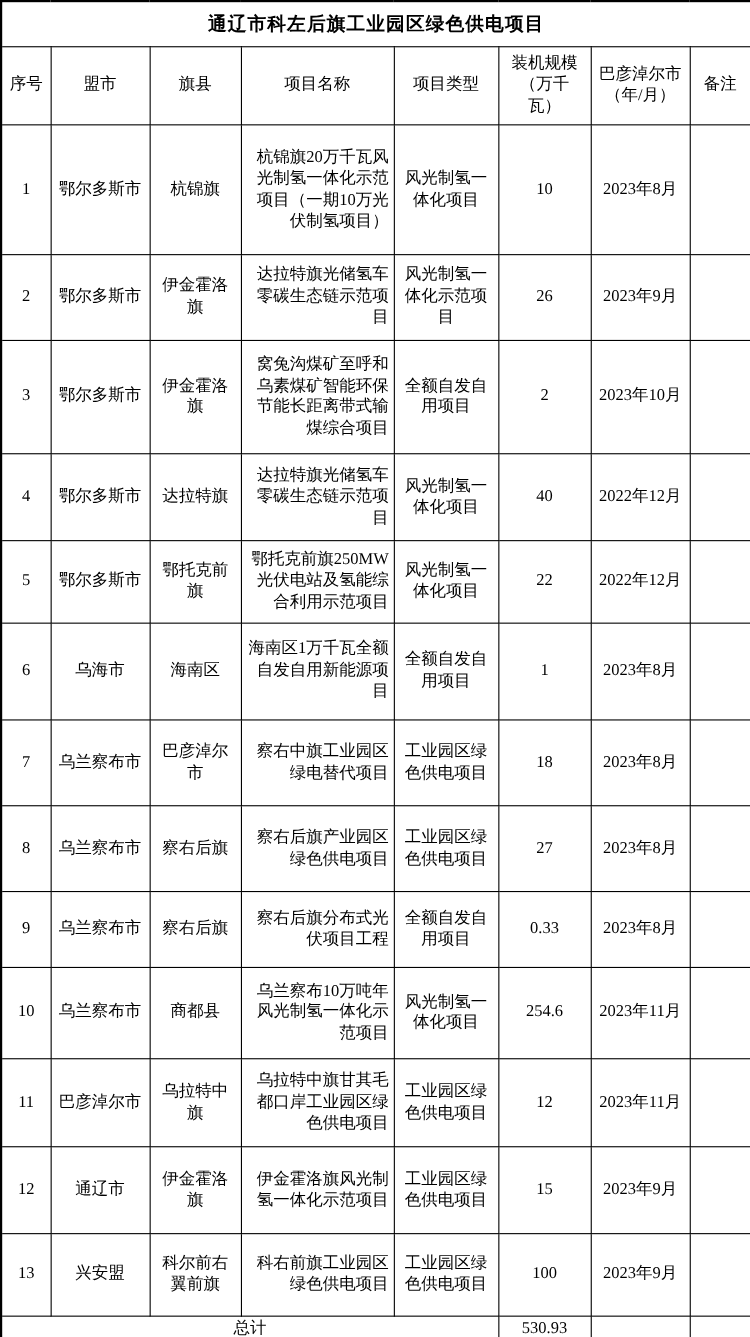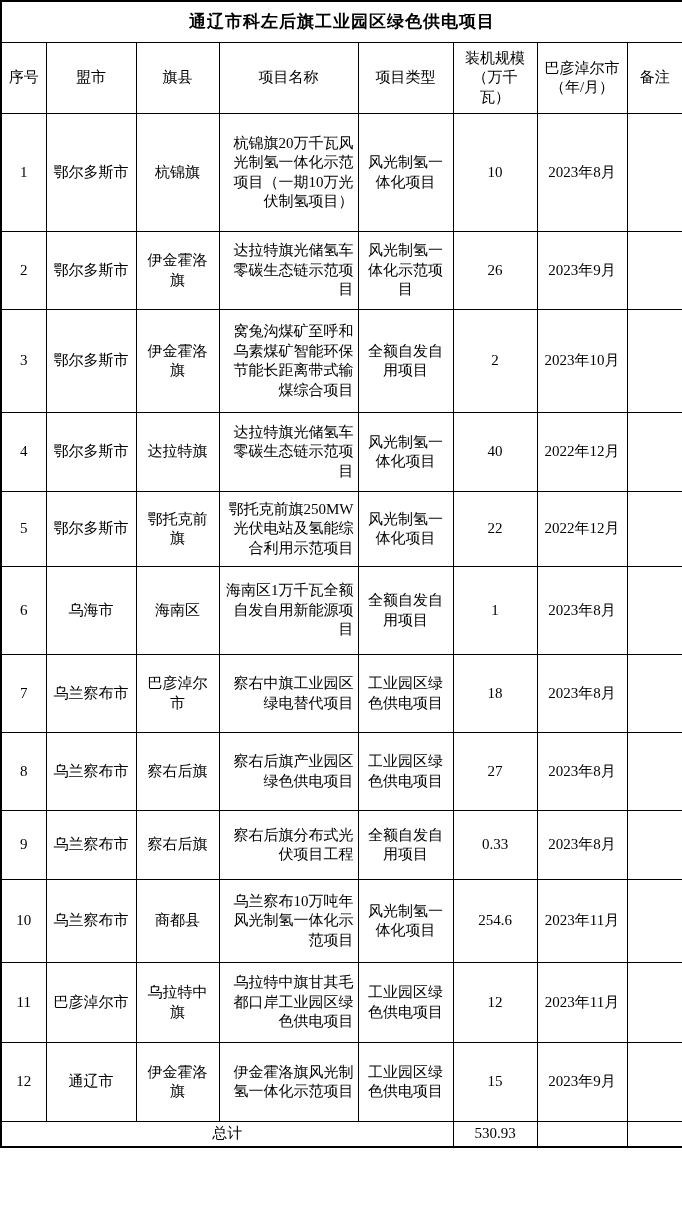--- a/index.html
+++ b/index.html
@@ -200,20 +200,30 @@
       <tr>
         <td class="col-0">12</td>
         <td class="col-1">通辽市</td>
         <td class="col-2">伊金霍洛旗</td>
         <td class="col-3">伊金霍洛旗风光制氢一体化示范项目</td>
         <td class="col-4">工业园区绿色供电项目</td>
         <td class="col-5">15</td>
         <td class="col-6">2023年9月</td>
         <td class="col-7"></td>
       </tr>
+      <tr>
+        <td class="col-0">13</td>
+        <td class="col-1">兴安盟</td>
+        <td class="col-2">科尔前右翼前旗</td>
+        <td class="col-3">科右前旗工业园区绿色供电项目</td>
+        <td class="col-4">工业园区绿色供电项目</td>
+        <td class="col-5">100</td>
+        <td class="col-6">2023年9月</td>
+        <td class="col-7"></td>
+      </tr>
     </tbody>
   <tfoot>
     <tr class="total-row">
       <td colspan="5">总计</td>
       <td>530.93</td>
       <td></td>
       <td></td>
     </tr>
   </tfoot>
 </table>

